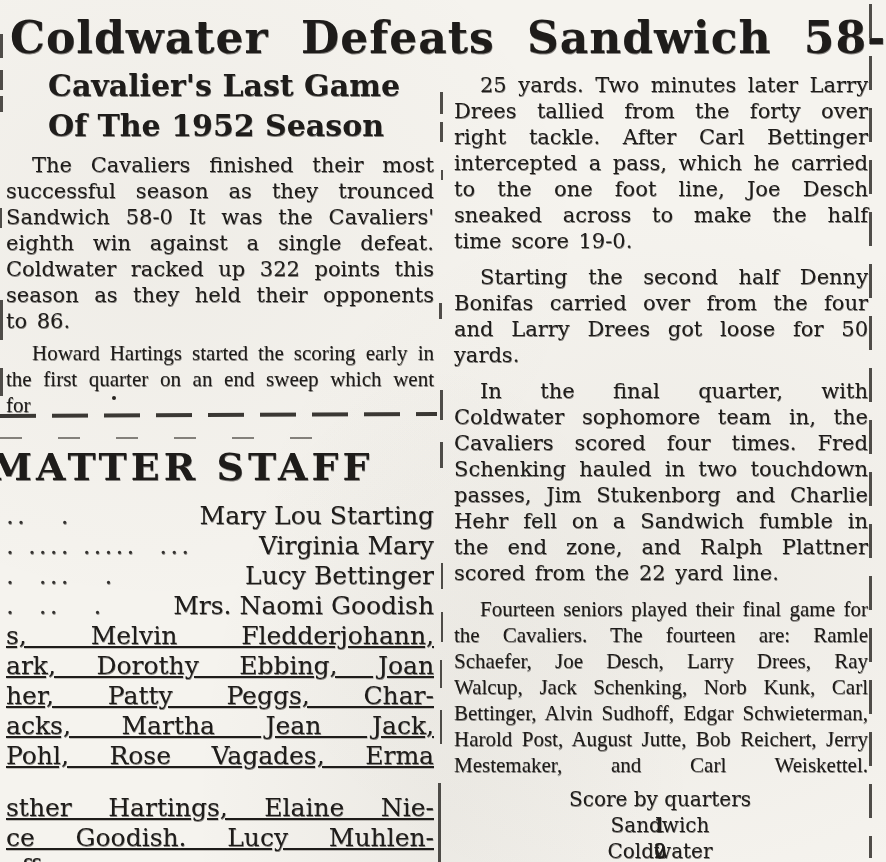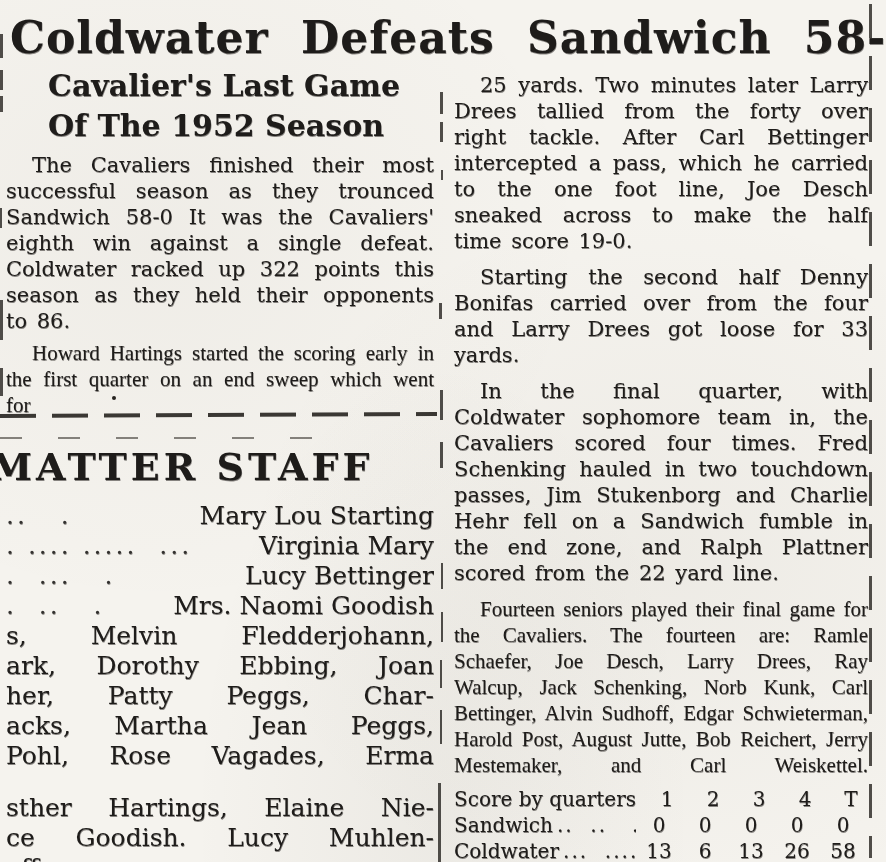--- a/index.html
+++ b/index.html
@@ -43,25 +43,25 @@
   }
   .staff{position:absolute;left:6px;top:444px;width:428px;}
   .staff-heading{
     font-size:38px;font-weight:bold;letter-spacing:4px;
     margin-left:-16px;white-space:nowrap;
   }
   .staff-list{margin-top:12px;}
   .staff-line{font-size:25px;line-height:30px;height:30px;overflow:hidden;}
   .staff-line.leaders{display:flex;justify-content:space-between;align-items:baseline;}
   .staff-leader{white-space:pre;letter-spacing:3px;opacity:0.9;}
-  .staff-line.cut{text-align:justify;text-align-last:justify;}
+  .staff-line.cut{text-align:justify;text-align-last:justify;text-decoration:underline;}
   .staff-line.short{text-align:left;}
   .staff-line.gap{margin-top:22px;}
   .score-table{position:absolute;left:454px;top:786px;width:412px;font-size:20px;}
-  .score-row{display:flex;align-items:flex-end;line-height:26px;height:26px;}
+  .score-row{display:flex;align-items:center;line-height:26px;height:26px;flex-direction:column;}
   .score-label{flex:none;}
   .score-leader{flex:1;white-space:pre;overflow:hidden;letter-spacing:2px;padding:0 4px;}
   .score-cell{flex:none;width:46px;text-align:center;}
   .tick{position:absolute;background:#26231f;opacity:0.8;}
   .vrule{
     position:absolute;left:869px;top:4px;width:3px;height:854px;
     background:repeating-linear-gradient(180deg,#26231f 0 34px,transparent 34px 52px);
     opacity:0.8;
   }
   .speck{position:absolute;background:#26231f;border-radius:50%;}
@@ -100,31 +100,31 @@
         <span class="staff-leader">.  ...   .</span>
         <span>Lucy Bettinger</span>
       </div>
       <div class="staff-line leaders">
         <span class="staff-leader">.  ..   .</span>
         <span>Mrs. Naomi Goodish</span>
       </div>
       <div class="staff-line cut">s, Melvin Fledderjohann,</div>
       <div class="staff-line cut">ark, Dorothy Ebbing, Joan</div>
       <div class="staff-line cut">her, Patty Peggs, Char-</div>
-      <div class="staff-line cut">acks, Martha Jean Peggs,</div>
+      <div class="staff-line cut">acks, Martha Jean Jack,</div>
       <div class="staff-line cut">Pohl, Rose Vagades, Erma</div>
       <div class="staff-line cut gap">sther Hartings, Elaine Nie-</div>
       <div class="staff-line cut">ce Goodish. Lucy Muhlen-</div>
       <div class="staff-line short">off.</div>
     </div>
   </div>
 
   <div class="right-col">
     <p class="para">25 yards. Two minutes later Larry Drees tallied from the forty over right tackle. After Carl Bettinger intercepted a pass, which he carried to the one foot line, Joe Desch sneaked across to make the half time score 19-0.</p>
-    <p class="para">Starting the second half Denny Bonifas carried over from the four and Larry Drees got loose for 33 yards.</p>
+    <p class="para">Starting the second half Denny Bonifas carried over from the four and Larry Drees got loose for 50 yards.</p>
     <p class="para">In the final quarter, with Coldwater sophomore team in, the Cavaliers scored four times. Fred Schenking hauled in two touchdown passes, Jim Stukenborg and Charlie Hehr fell on a Sandwich fumble in the end zone, and Ralph Plattner scored from the 22 yard line.</p>
     <p class="para cont">Fourteen seniors played their final game for the Cavaliers. The fourteen are: Ramle Schaefer, Joe Desch, Larry Drees, Ray Walcup, Jack Schenking, Norb Kunk, Carl Bettinger, Alvin Sudhoff, Edgar Schwieterman, Harold Post, August Jutte, Bob Reichert, Jerry Mestemaker, and Carl Weiskettel.</p>
   </div>
 
   <div class="score-table">
     <div class="score-row">
       <span class="score-label">Score by quarters</span>
       <span class="score-leader"></span>
       <span class="score-cell">1</span>
       <span class="score-cell">2</span>

